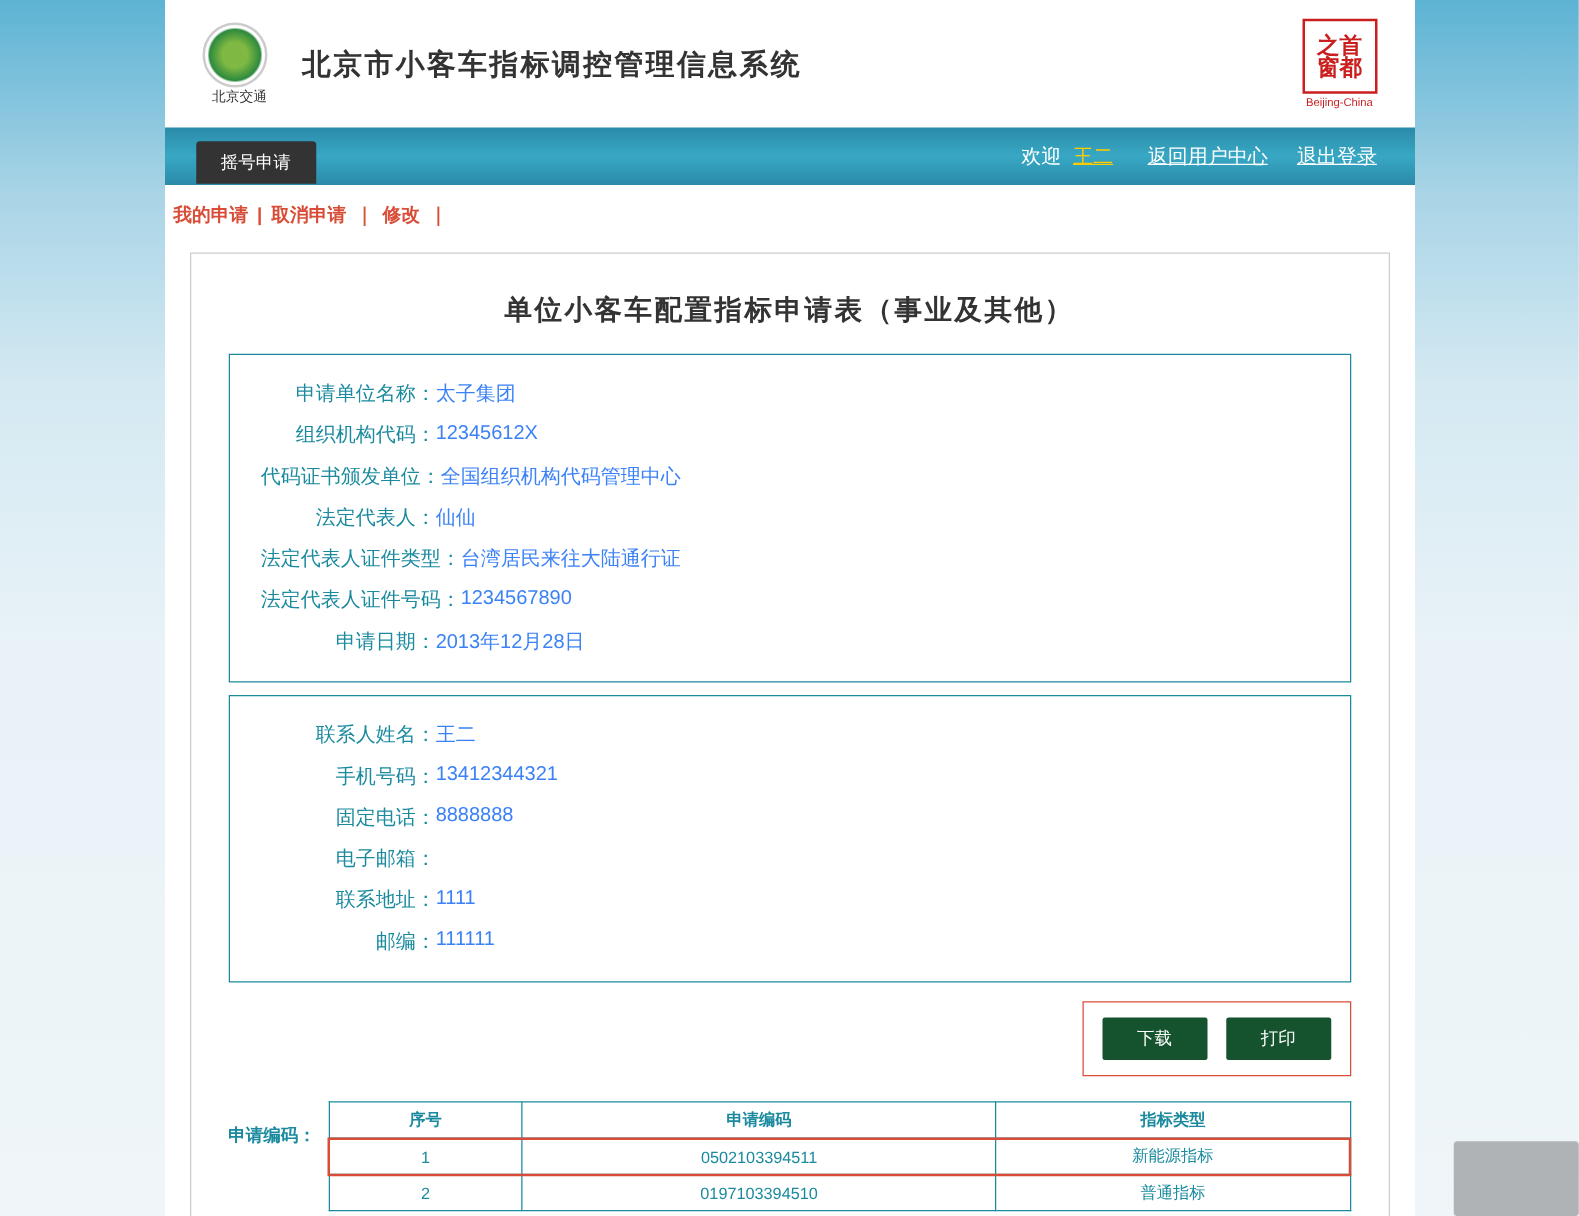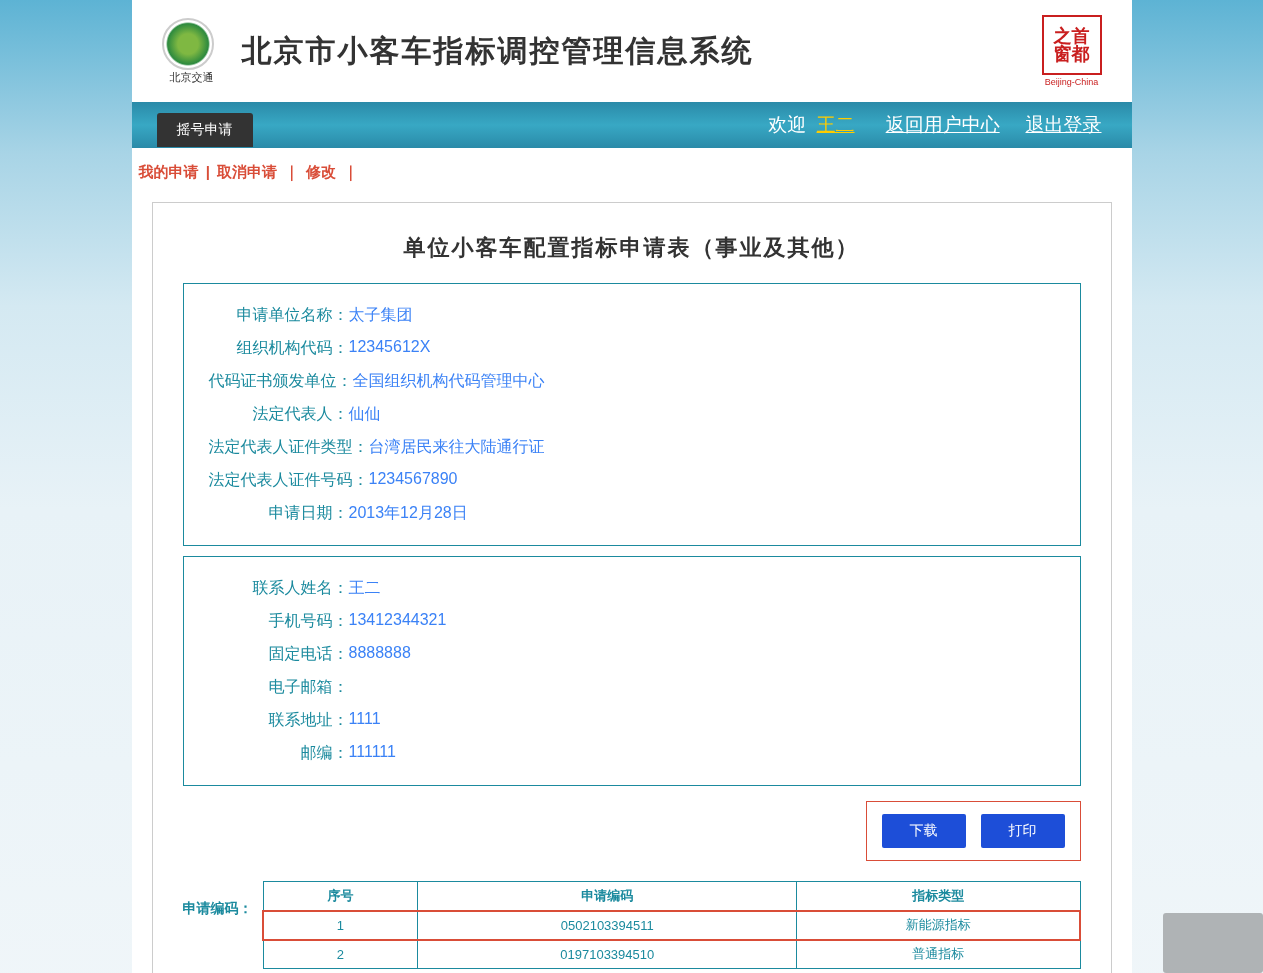--- a/index.html
+++ b/index.html
@@ -44,21 +44,21 @@
       color: #333;
       text-align: center;
     }
     .logo-box {
       display: flex;
       flex-direction: column;
       align-items: center;
       margin-right: 20px;
     }
     .system-title {
-      font-size: 30px;
+      font-size: 23px;
       font-weight: bold;
       color: #333;
       letter-spacing: 2px;
     }
     .seal-box {
       width: 60px;
       height: 60px;
       border: 2px solid #c91f1f;
       display: flex;
       flex-direction: column;
@@ -90,21 +90,21 @@
     .nav-tab {
       background: #333;
       color: #fff;
       padding: 8px 20px;
       font-size: 14px;
       border-radius: 3px 3px 0 0;
       margin-top: 10px;
     }
     .nav-right {
       color: #fff;
-      font-size: 19px;
+      font-size: 16px;
     }
     .nav-right a {
       color: #fff;
       text-decoration: underline;
       margin: 0 5px;
     }
     .nav-right .username {
       color: #ffcc00;
       text-decoration: underline;
     }
@@ -174,21 +174,21 @@
       border: 1px solid #d94d38;
       padding: 12px 15px;
       margin-left: auto;
       width: fit-content;
       display: flex;
       gap: 15px;
       margin-top: 15px;
       margin-bottom: 20px;
     }
     .btn-green {
-      background: #1d4ed8;
+      background: #14532d;
       color: #fff;
       border: none;
       padding: 8px 28px;
       font-size: 14px;
       cursor: pointer;
       border-radius: 2px;
     }
     .code-section {
       display: flex;
       align-items: flex-start;

